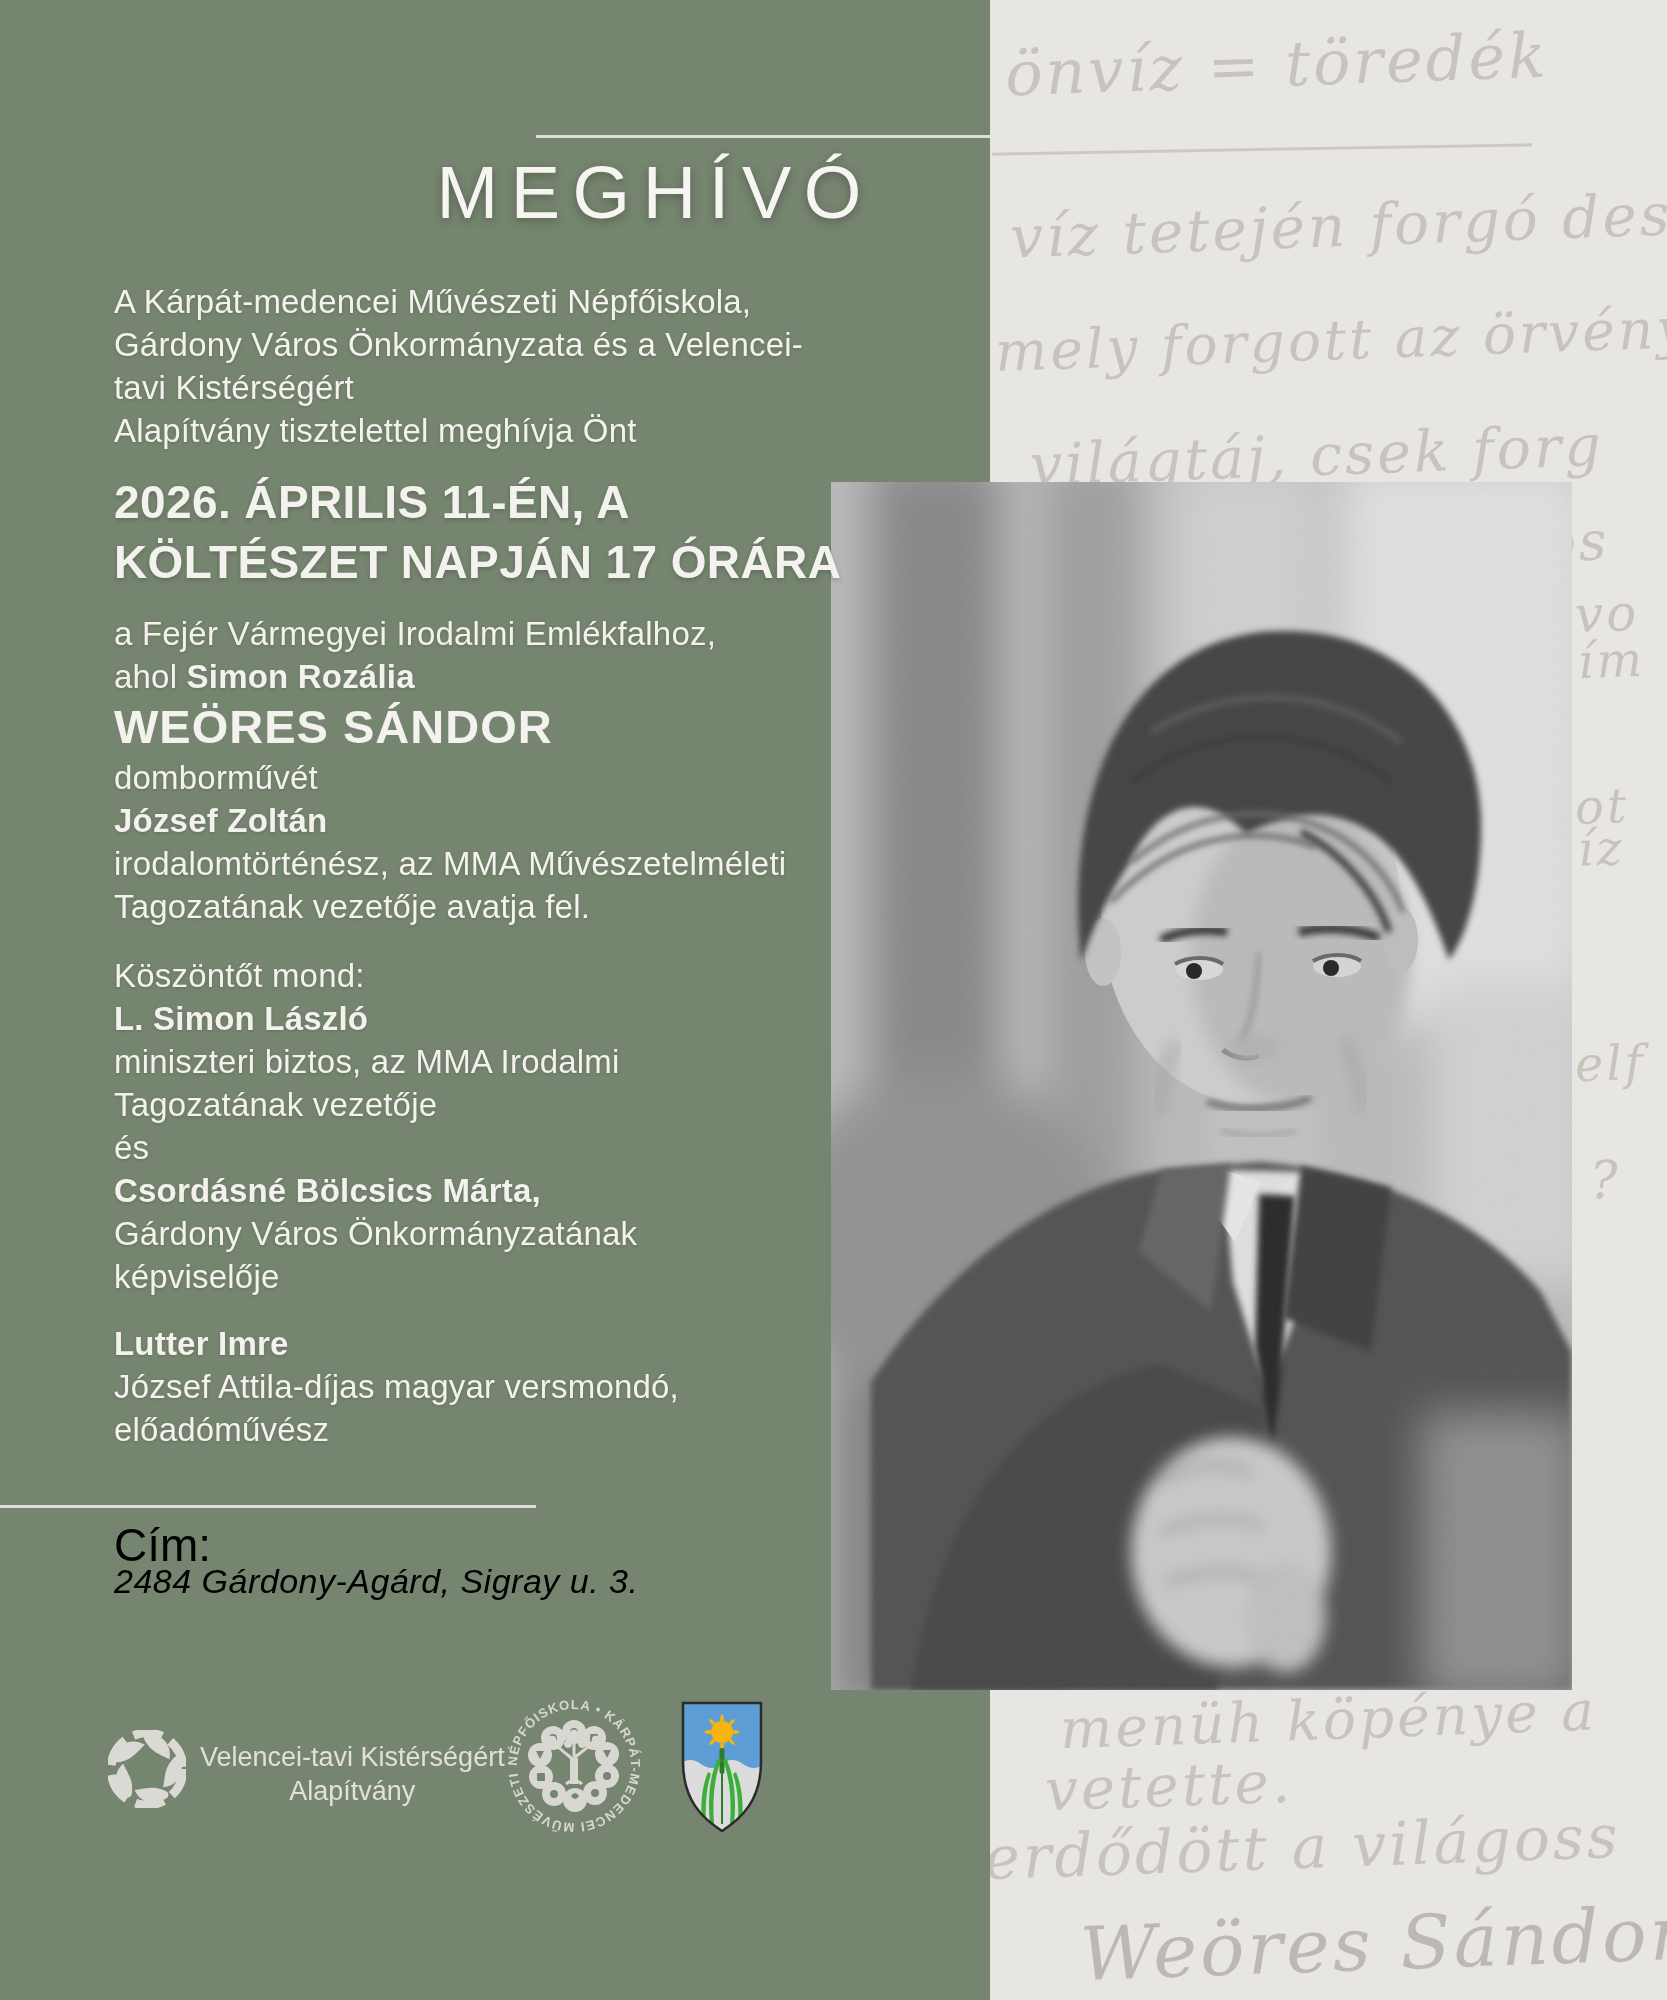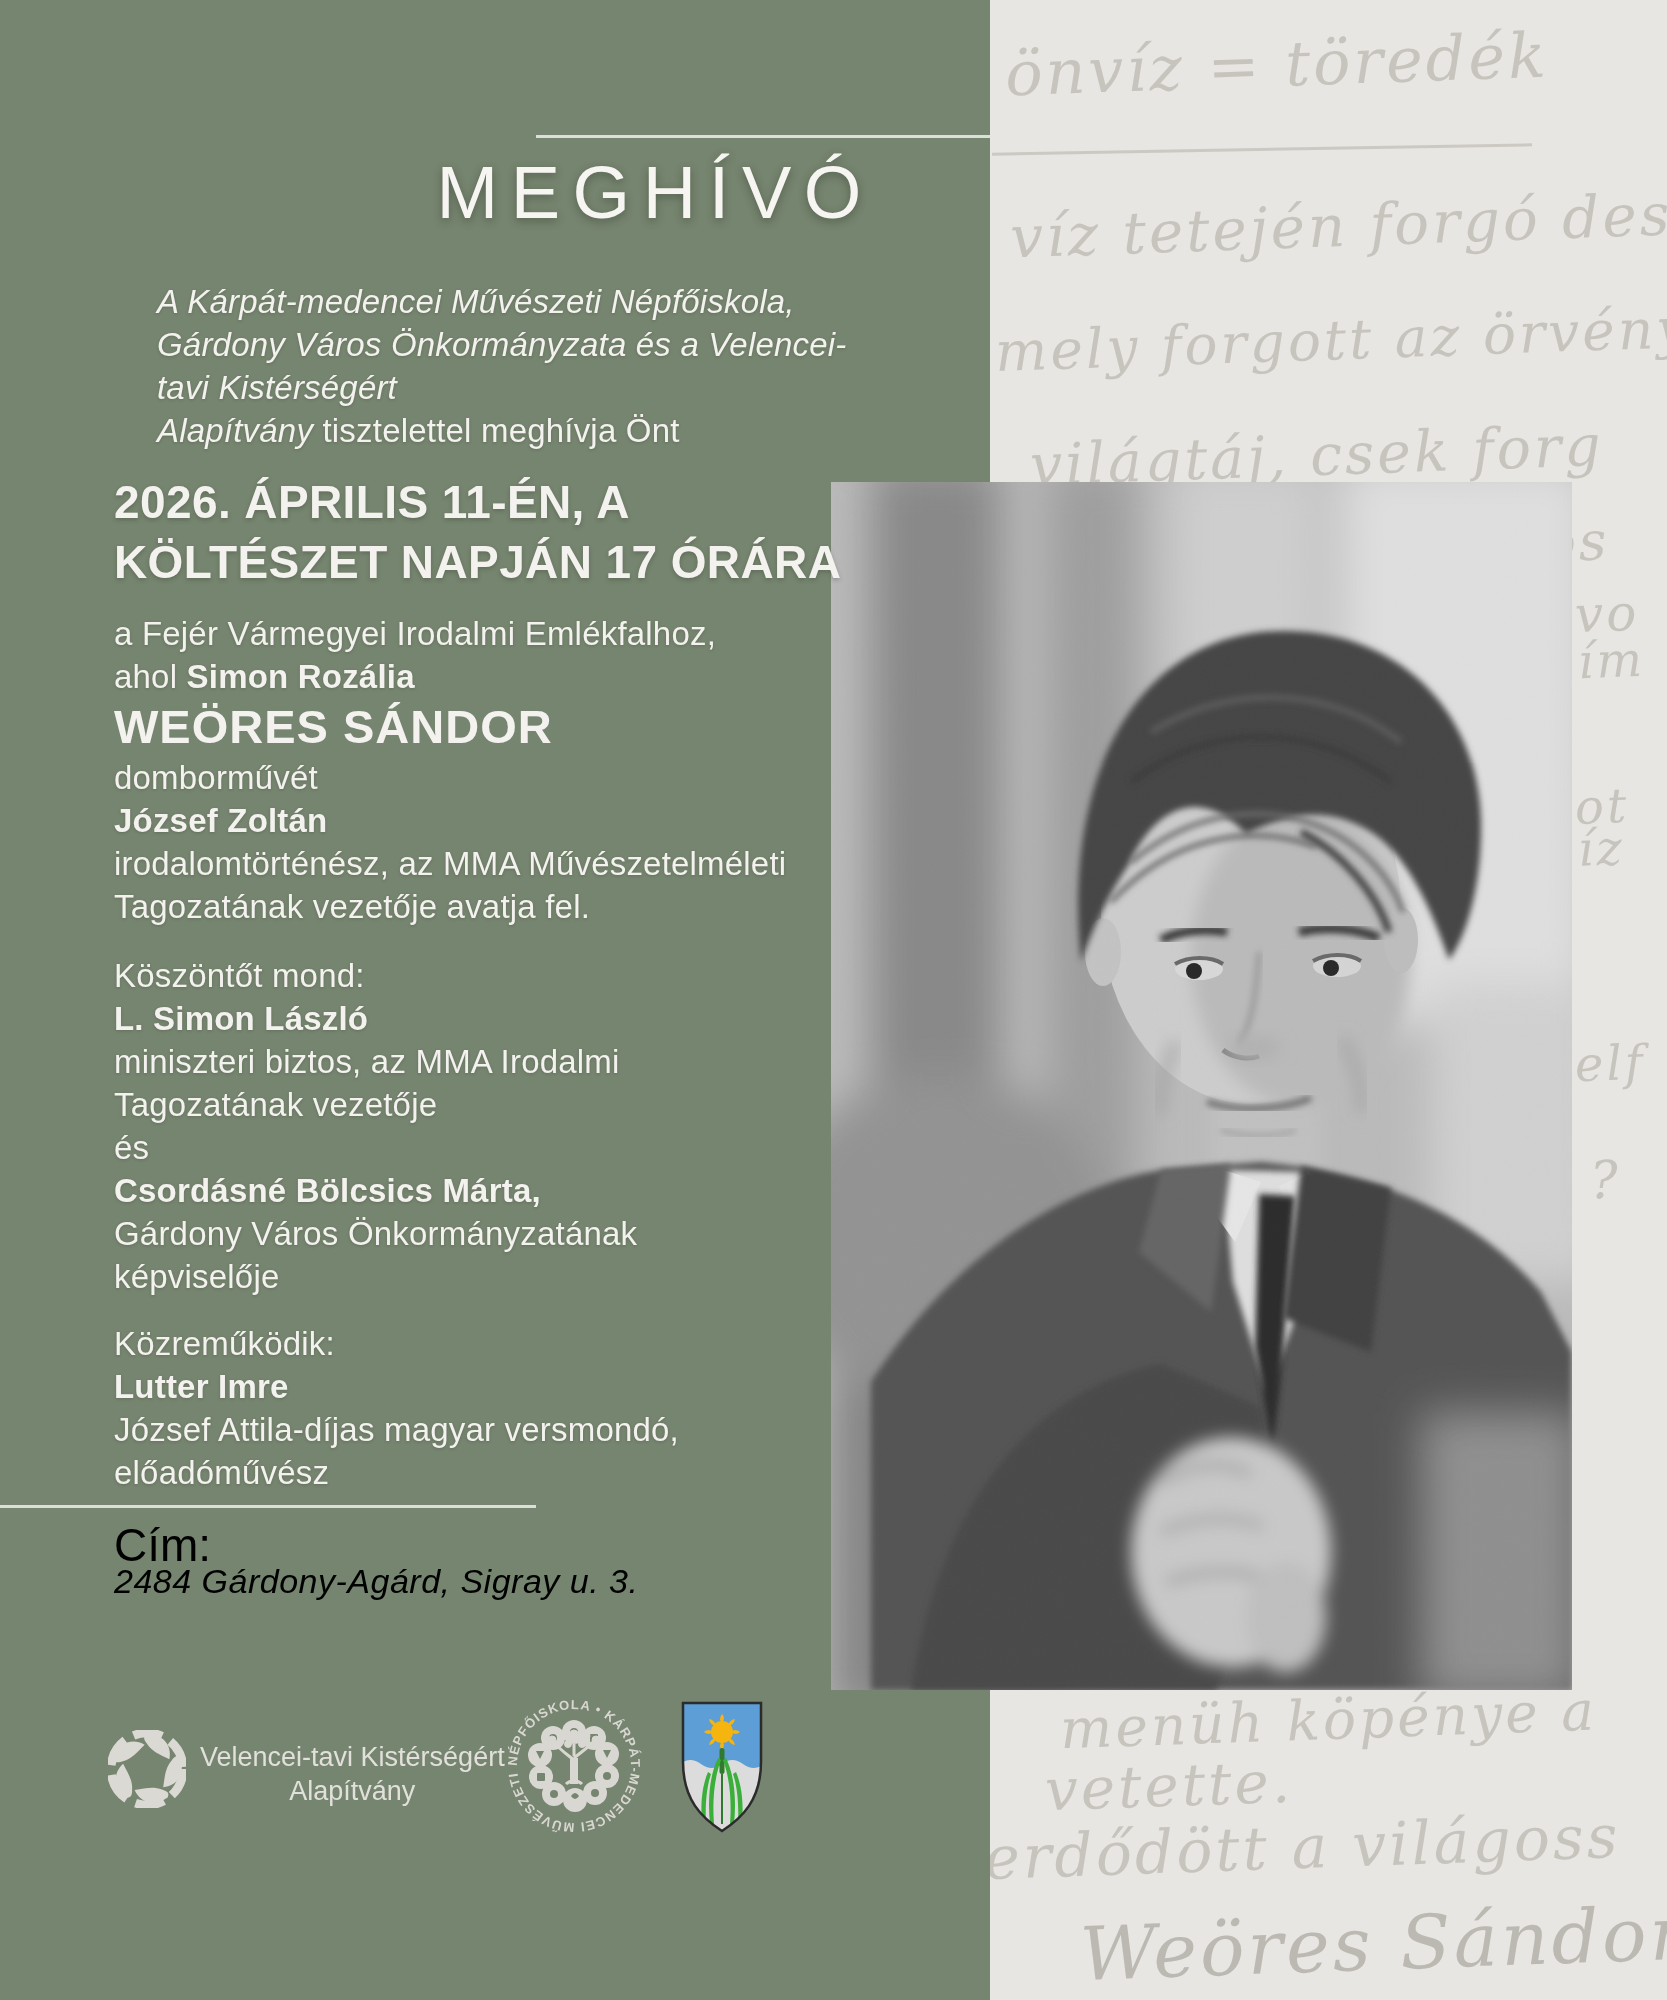--- a/index.html
+++ b/index.html
@@ -31,21 +31,21 @@
 
   
   .rule-top{position:absolute;left:536px;top:135px;width:454px;height:3px;background:#e9e8e4;opacity:.9;}
   .rule-bottom{position:absolute;left:0;top:1505px;width:536px;height:3px;background:#e9e8e4;opacity:.9;}
 
   
   .col{position:absolute;left:114px;top:150px;width:760px;color:#f3f2ef;}
   .title{font-size:74px;font-weight:300;letter-spacing:.17em;color:#f6f5f2;text-shadow:0 3px 8px rgba(42,52,40,.45);text-align:right;}
   .flow{position:absolute;left:0;top:130px;width:780px;}
   .ln{font-size:33px;line-height:43px;height:43px;font-weight:300;letter-spacing:.2px;text-shadow:0 1px 3px rgba(42,52,40,.25);white-space:nowrap;}
-  .i{font-style:italic;margin-left:43px;}
+  .i{}
   .b{font-weight:700;}
   .sp20{height:20px;} .sp24{height:24px;} .sp26{height:26px;}
   .date{font-size:46px;line-height:60px;height:60px;font-weight:700;letter-spacing:.4px;text-shadow:0 2px 4px rgba(42,52,40,.3);white-space:nowrap;}
   .poet{font-size:47px;line-height:58px;height:58px;font-weight:700;letter-spacing:1px;white-space:nowrap;}
 
   .addr-label{position:absolute;left:114px;top:1518px;font-size:46px;color:#000000;font-weight:300;}
   .addr-value{position:absolute;left:114px;top:1562px;font-size:34px;font-style:italic;font-weight:300;color:#000000;letter-spacing:.5px;}
 
   
   .leaf-logo{position:absolute;left:108px;top:1730px;width:78px;height:78px;}
@@ -194,21 +194,20 @@
       <div class="sp26"></div>
       <div class="ln">Köszöntőt mond:</div>
       <div class="ln b">L. Simon László</div>
       <div class="ln">miniszteri biztos, az MMA Irodalmi</div>
       <div class="ln">Tagozatának vezetője</div>
       <div class="ln">és</div>
       <div class="ln b">Csordásné Bölcsics Márta,</div>
       <div class="ln">Gárdony Város Önkormányzatának</div>
       <div class="ln">képviselője</div>
       <div class="sp24"></div>
-      <div class="ln">Közreműködik:</div>
       <div class="ln b">Lutter Imre</div>
       <div class="ln">József Attila-díjas magyar versmondó,</div>
       <div class="ln">előadóművész</div>
     </div>
   </div>
 
   <div class="addr-label">Cím:</div>
   <div class="addr-value">2484 Gárdony-Agárd, Sigray u. 3.</div>
 
   <svg class="leaf-logo" viewBox="0 0 80 80">

